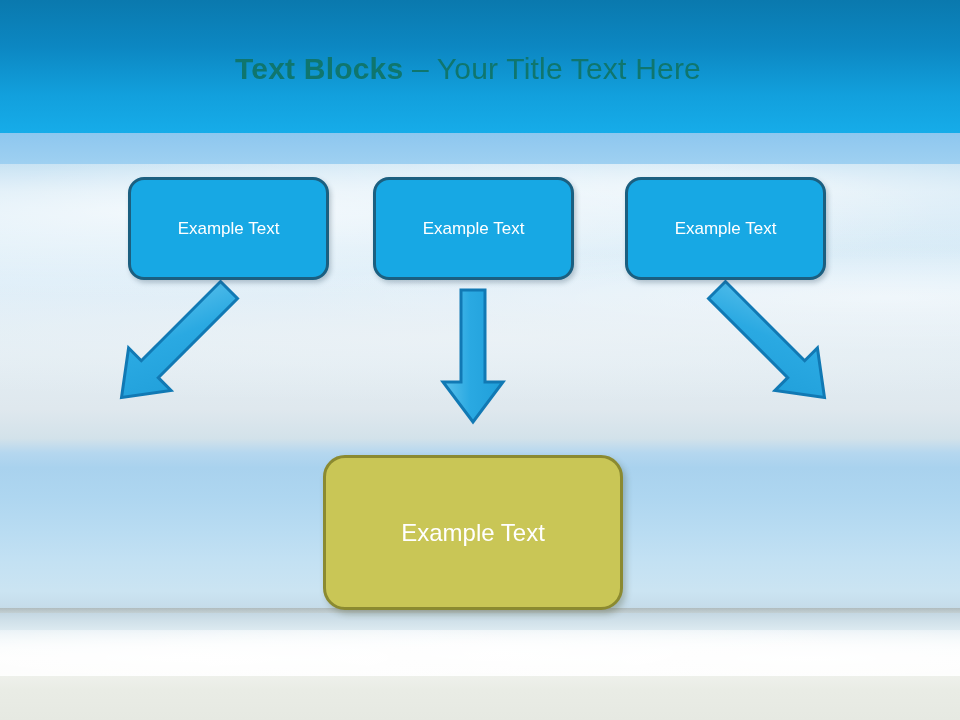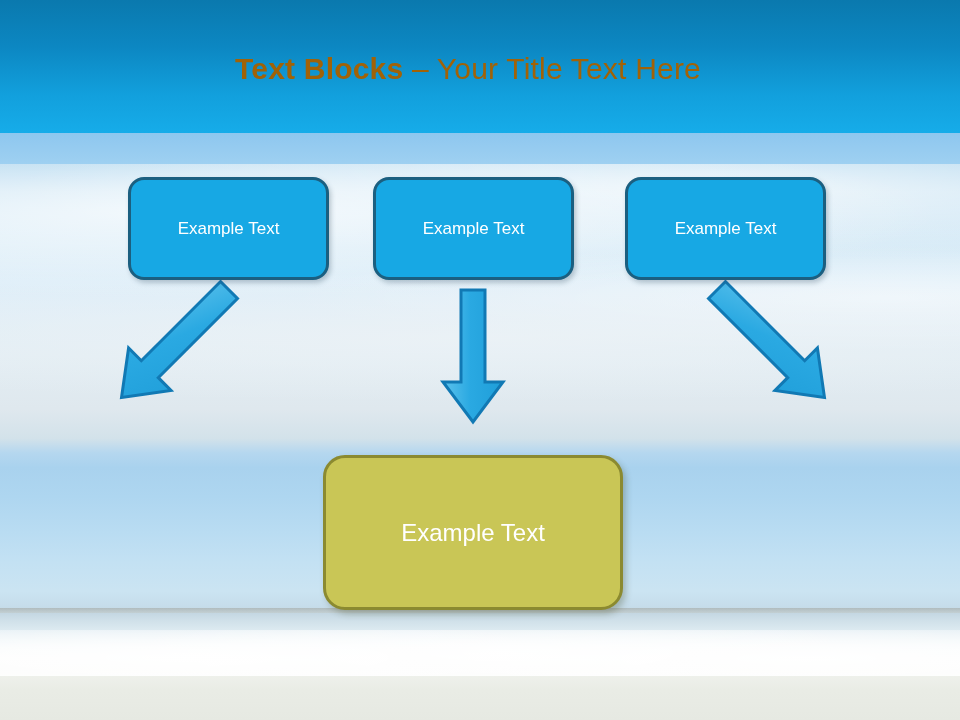--- a/index.html
+++ b/index.html
@@ -99,21 +99,21 @@
     position: absolute;
     left: 0; top: 133px;
     width: 960px; height: 31px;
     background: linear-gradient(to bottom, #8ec7ef 0%, #9ed0f1 100%);
   }
   .title-text {
     position: absolute;
     left: 0; top: 52px;
     width: 936px;
     text-align: center;
-    color: #a16207;
+    color: #0f766e;
     font-size: 30px;
     line-height: 34px;
     letter-spacing: 0.2px;
     white-space: nowrap;
   }
   .title-text .strong { font-weight: bold; }
   .title-text .light  { font-weight: normal; }
 
   
   .tile {

